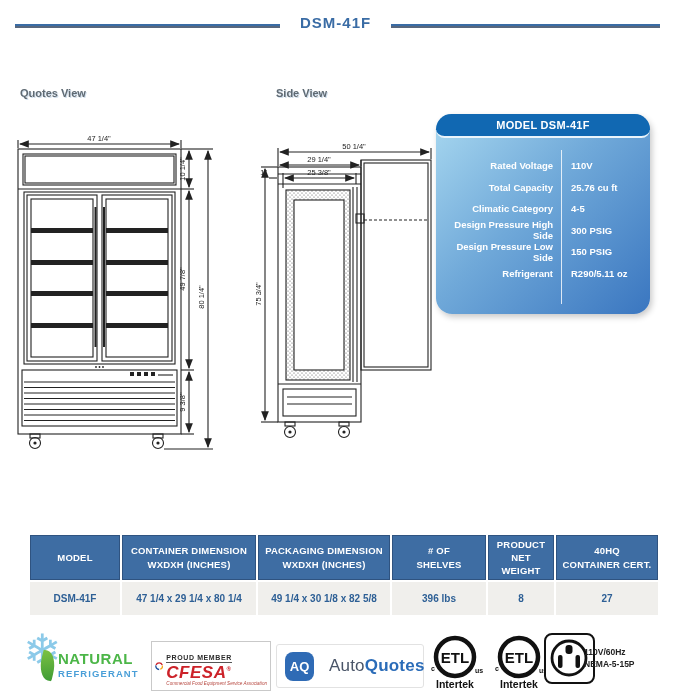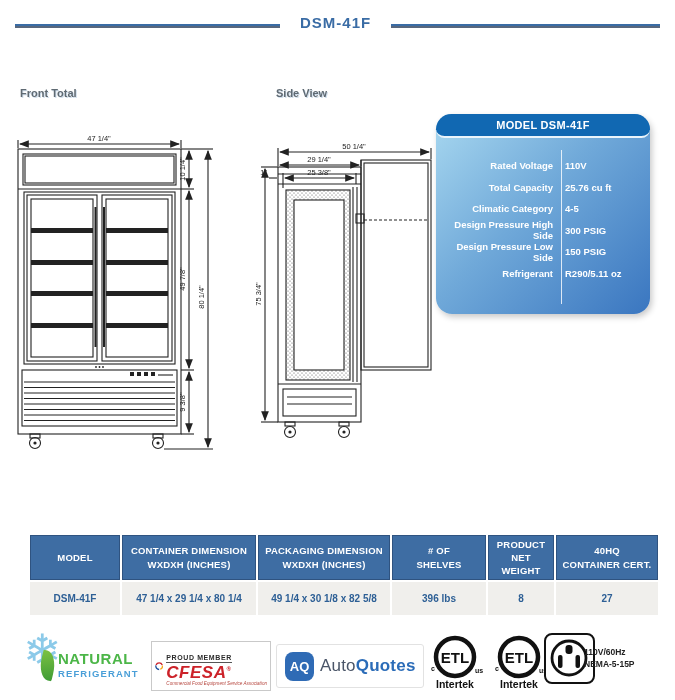--- a/index.html
+++ b/index.html
@@ -24,21 +24,21 @@
 
   
   .spec-panel { position:absolute; left:436px; top:114px; width:214px; height:200px; border-radius:16px;
     background:linear-gradient(135deg,#a8d8f0 0%,#70a9d9 45%,#3a76c0 100%); box-shadow:2px 3px 6px rgba(0,0,0,.22); }
   .spec-header { position:absolute; top:0; left:0; right:0; height:24px; background:#1168b2; border-radius:16px 16px 9px 9px;
     border-bottom:2px solid #eaf4fb; color:#fff; font-weight:bold; font-size:11px; display:flex; align-items:center; justify-content:center; letter-spacing:.3px; }
   .spec-rows { position:absolute; top:26px; left:0; right:0; bottom:0; padding-top:15px; }
   .spec-rows::before { content:""; position:absolute; left:125px; top:10px; bottom:10px; width:1px; background:rgba(255,255,255,.8); }
   .spec-row { display:flex; height:21.5px; align-items:center; color:#fff; font-weight:bold; font-size:9.5px; }
   .spec-label { width:125px; text-align:right; padding-right:8px; }
-  .spec-value { padding-left:4px; }
+  .spec-value { padding-left:10px; }
 
   
   .spec-table { position:absolute; left:30px; top:535px; width:630px; display:grid;
     grid-template-columns:90px 134px 132px 94px 66px 102px; gap:2px; }
   .th { background:#3e6da3; color:#fff; font-weight:bold; font-size:9.5px; text-align:center; height:45px;
     display:flex; flex-direction:column; justify-content:center; line-height:1.4; box-shadow:inset 0 0 0 1px rgba(25,45,75,.4); letter-spacing:.2px; }
   .td { background:#f0efec; color:#2d5f95; font-weight:bold; font-size:10px; text-align:center; height:33px;
     display:flex; align-items:center; justify-content:center; }
 
   
@@ -52,21 +52,21 @@
 
   .cfesa { position:absolute; left:151px; top:641px; width:120px; height:50px; background:#fff; border:1px solid #c9c9c9;
     display:flex; align-items:center; padding:2px 3px; }
   .cfesa-right { margin-left:3px; }
   .cfesa-member { font-size:7px; font-weight:bold; color:#2b2b2b; border-bottom:1px solid #555; letter-spacing:.6px; padding-bottom:1px; display:inline-block; }
   .cfesa-name { color:#cc2229; font-weight:bold; font-style:italic; font-size:17px; line-height:1.05; letter-spacing:.5px; }
   .cfesa-name sup { font-size:6px; }
   .cfesa-tag { font-size:4.6px; color:#b5443c; font-style:italic; white-space:nowrap; }
 
   .aq { position:absolute; left:276px; top:644px; width:148px; height:44px; background:#fff; border:1px solid #e2e2e2;
-    border-radius:3px; display:flex; align-items:center; padding:0 8px; gap:6px; }
+    border-radius:3px; display:flex; align-items:center; padding:0 8px; gap:15px; }
   .aq-badge { width:29px; height:29px; background:#2f6bb5; border-radius:8px; color:#fff; font-weight:bold; font-size:13px;
     display:flex; align-items:center; justify-content:center; flex:0 0 auto; }
   .aq-name { font-size:17px; color:#4a5568; letter-spacing:.2px; }
   .aq-name .aq-bold { color:#2b6cb8; font-weight:bold; }
 
   .etl { position:absolute; top:634px; width:58px; height:58px; }
   #etl-1 { left:426px; }
   #etl-2 { left:490px; }
   .plug-box { position:absolute; left:544px; top:633px; width:51px; height:51px; border:2.5px solid #111; border-radius:8px; background:#fff; }
   .plug-text { position:absolute; left:584px; top:646px; font-size:8.5px; font-weight:bold; color:#222; line-height:1.45; }
@@ -75,21 +75,21 @@
 <body>
 
 <div id="page">
 
   <div class="title-row">
     <div class="title-line line-left"></div>
     <div class="title-text">DSM-41F</div>
     <div class="title-line line-right"></div>
   </div>
 
-  <div id="front-label" class="view-label">Front Total</div>
+  <div id="front-label" class="view-label">Quotes View</div>
   <div id="side-label" class="view-label">Side View</div>
 
   <svg id="front-svg" class="drawing" width="220" height="330" viewBox="0 0 220 330">
     <defs>
       <marker id="arr" orient="auto-start-reverse" markerWidth="9" markerHeight="8" refX="8" refY="3.5">
         <path d="M0,0 L9,3.5 L0,7 Z" fill="#222"></path>
       </marker>
     </defs>
     <g stroke="#222" fill="none" stroke-width="1.1">
 

